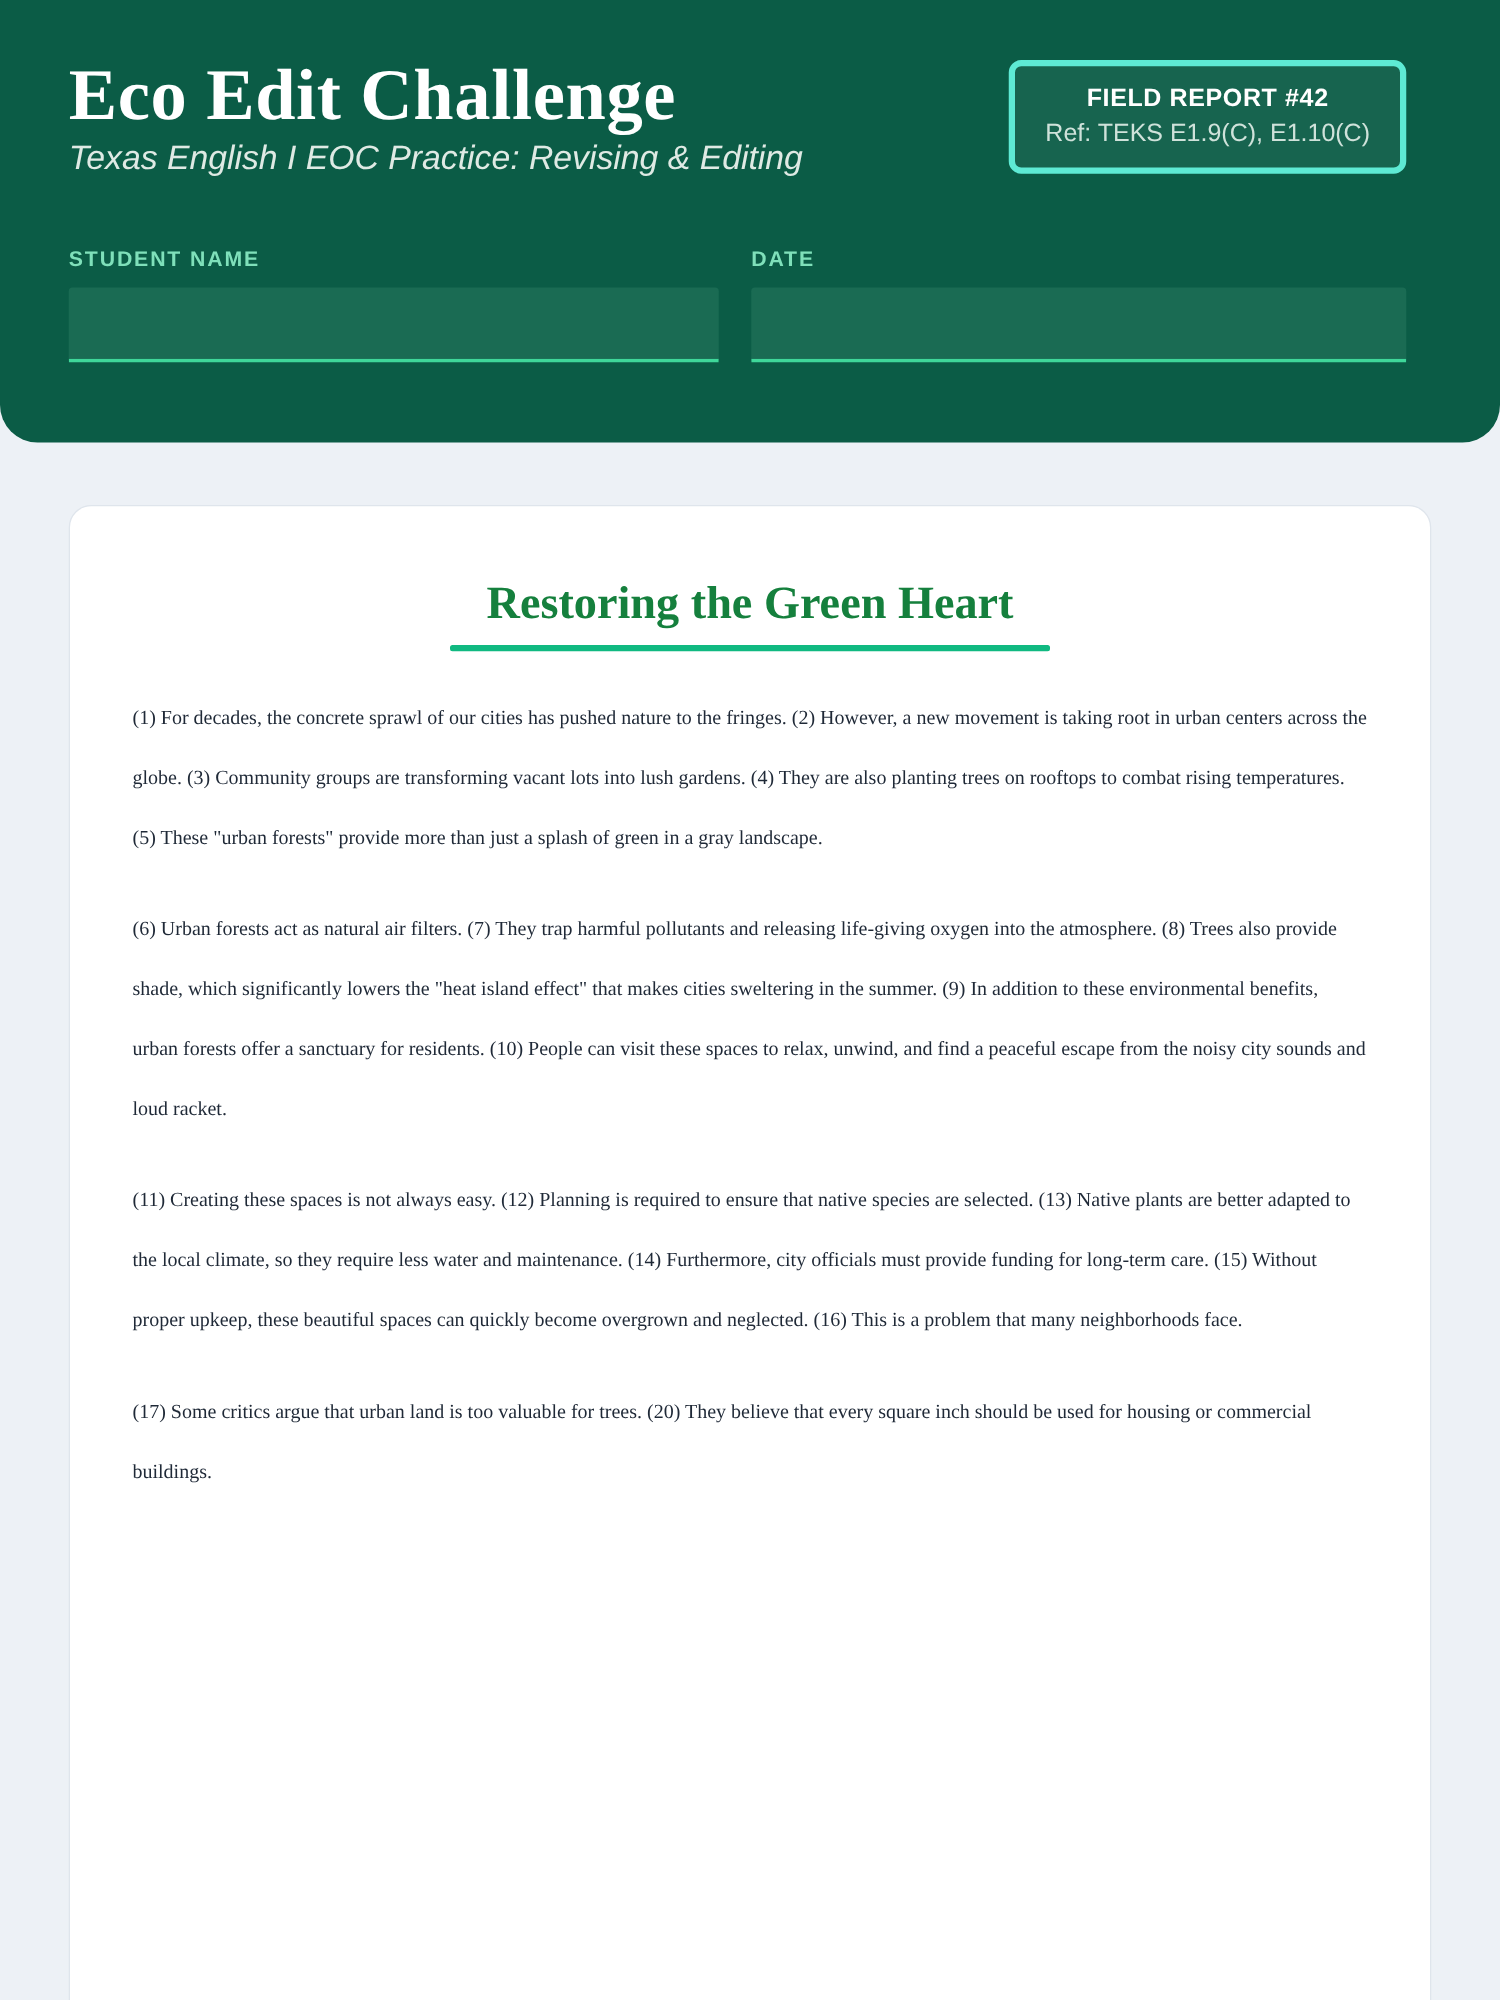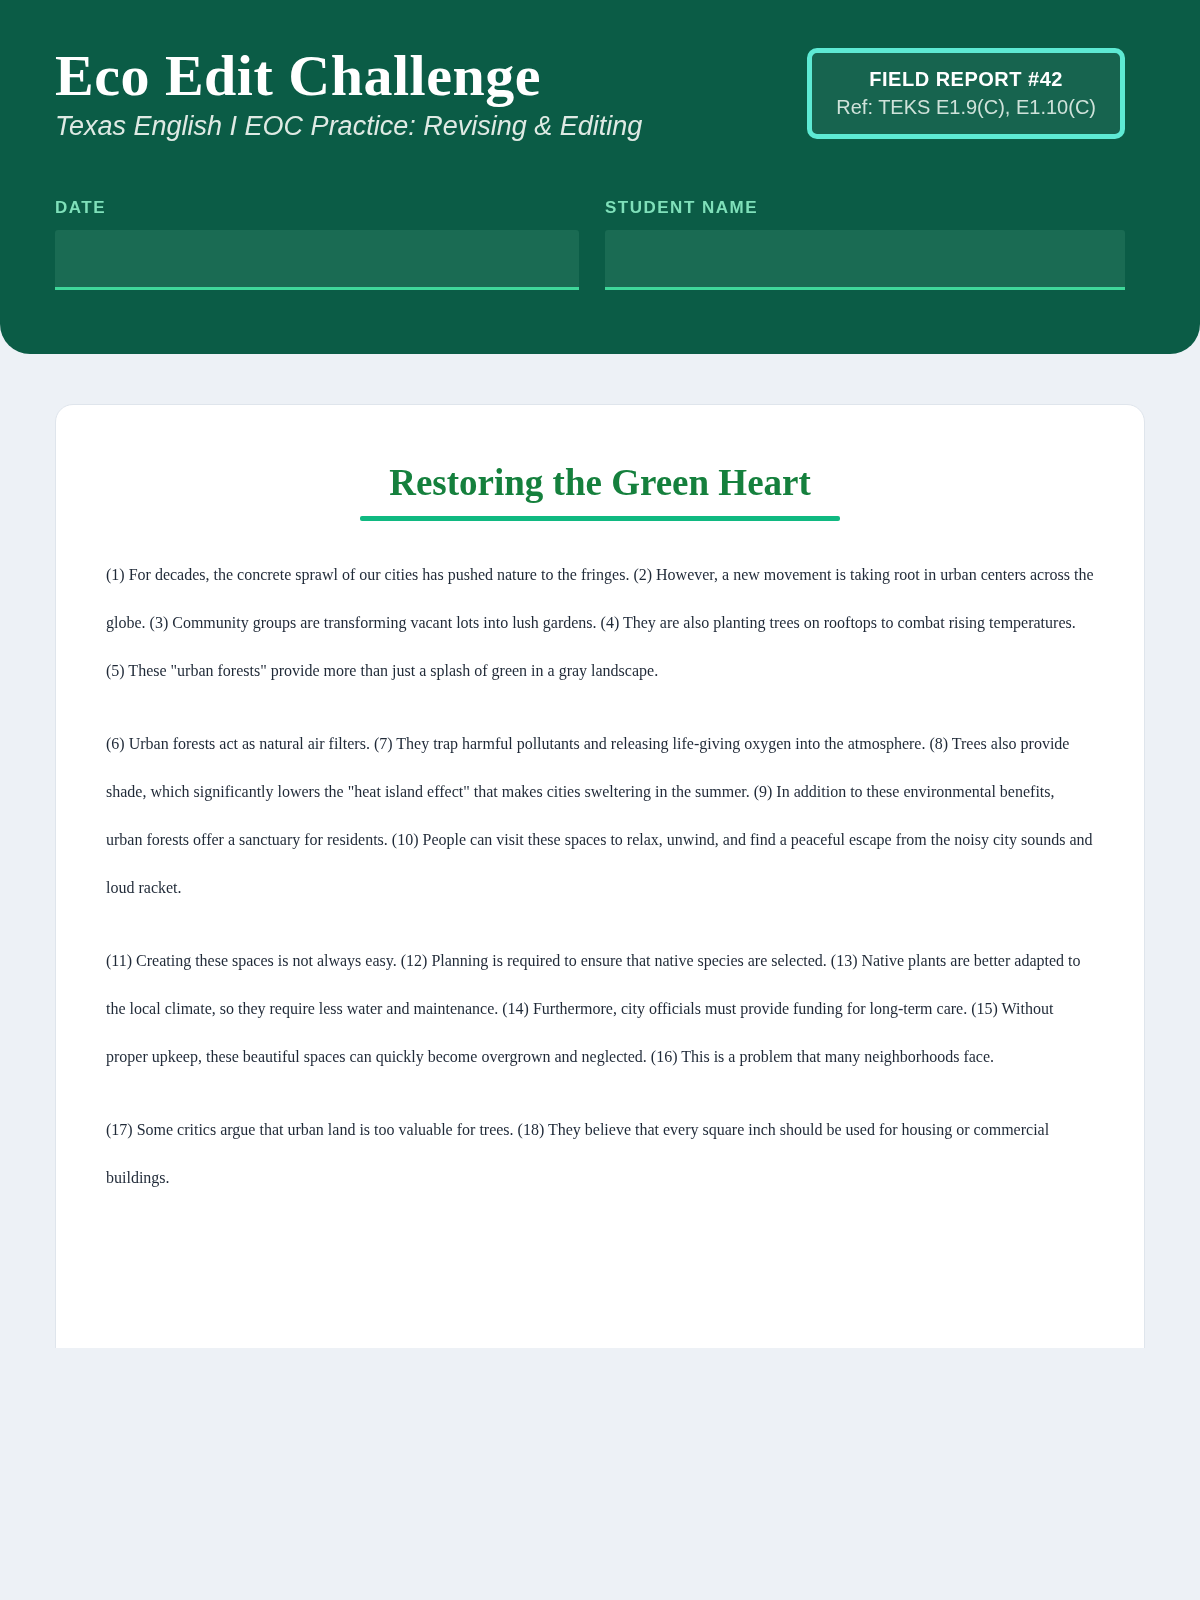--- a/index.html
+++ b/index.html
@@ -5,21 +5,21 @@
   * { box-sizing: border-box; }
   html, body {
     margin: 0;
     padding: 0;
     width: 1200px;
     height: 1600px;
     overflow: hidden;
     background: #edf1f6;
     font-family: "Liberation Sans", sans-serif;
   }
-  .page { width: 1200px; height: 1348px; overflow: hidden; }
+  .page { width: 1200px; height: 1600px; overflow: hidden; }
 
   
   .header {
     background: #0b5c46;
     border-radius: 0 0 30px 30px;
     padding: 46px 75px 64px 55px;
   }
   .header-top {
     display: flex;
     justify-content: space-between;
@@ -130,34 +130,34 @@
         <h1 class="app-title">Eco Edit Challenge</h1>
         <p class="app-subtitle">Texas English I EOC Practice: Revising &amp; Editing</p>
       </div>
       <div class="badge">
         <div class="badge-line1">FIELD REPORT #42</div>
         <div class="badge-line2">Ref: TEKS E1.9(C), E1.10(C)</div>
       </div>
     </div>
 
     <div class="fields">
+      <div class="field field-name">
+        <label>STUDENT NAME</label>
+        <input type="text" value="" style="">
+      </div>
       <div class="field field-date">
         <label>DATE</label>
-        <input type="text" value="" style="">
-      </div>
-      <div class="field field-name">
-        <label>STUDENT NAME</label>
         <input type="text" value="" style="">
       </div>
     </div>
   </header>
 
   <main class="card">
     <h2 class="passage-title">Restoring the Green Heart</h2>
     <div class="title-underline"></div>
 
     <p class="para">(1) For decades, the concrete sprawl of our cities has pushed nature to the fringes. (2) However, a new movement is taking root in urban centers across the globe. (3) Community groups are transforming vacant lots into lush gardens. (4) They are also planting trees on rooftops to combat rising temperatures. (5) These "urban forests" provide more than just a splash of green in a gray landscape.</p>
     <p class="para">(6) Urban forests act as natural air filters. (7) They trap harmful pollutants and releasing life-giving oxygen into the atmosphere. (8) Trees also provide shade, which significantly lowers the "heat island effect" that makes cities sweltering in the summer. (9) In addition to these environmental benefits, urban forests offer a sanctuary for residents. (10) People can visit these spaces to relax, unwind, and find a peaceful escape from the noisy city sounds and loud racket.</p>
     <p class="para">(11) Creating these spaces is not always easy. (12) Planning is required to ensure that native species are selected. (13) Native plants are better adapted to the local climate, so they require less water and maintenance. (14) Furthermore, city officials must provide funding for long-term care. (15) Without proper upkeep, these beautiful spaces can quickly become overgrown and neglected. (16) This is a problem that many neighborhoods face.</p>
-    <p class="para">(17) Some critics argue that urban land is too valuable for trees. (18) They believe that every square inch should be used for housing or commercial buildings.</p>
+    <p class="para">(17) Some critics argue that urban land is too valuable for trees. (20) They believe that every square inch should be used for housing or commercial buildings.</p>
   </main>
 
 </div>
 
 </body></html>

